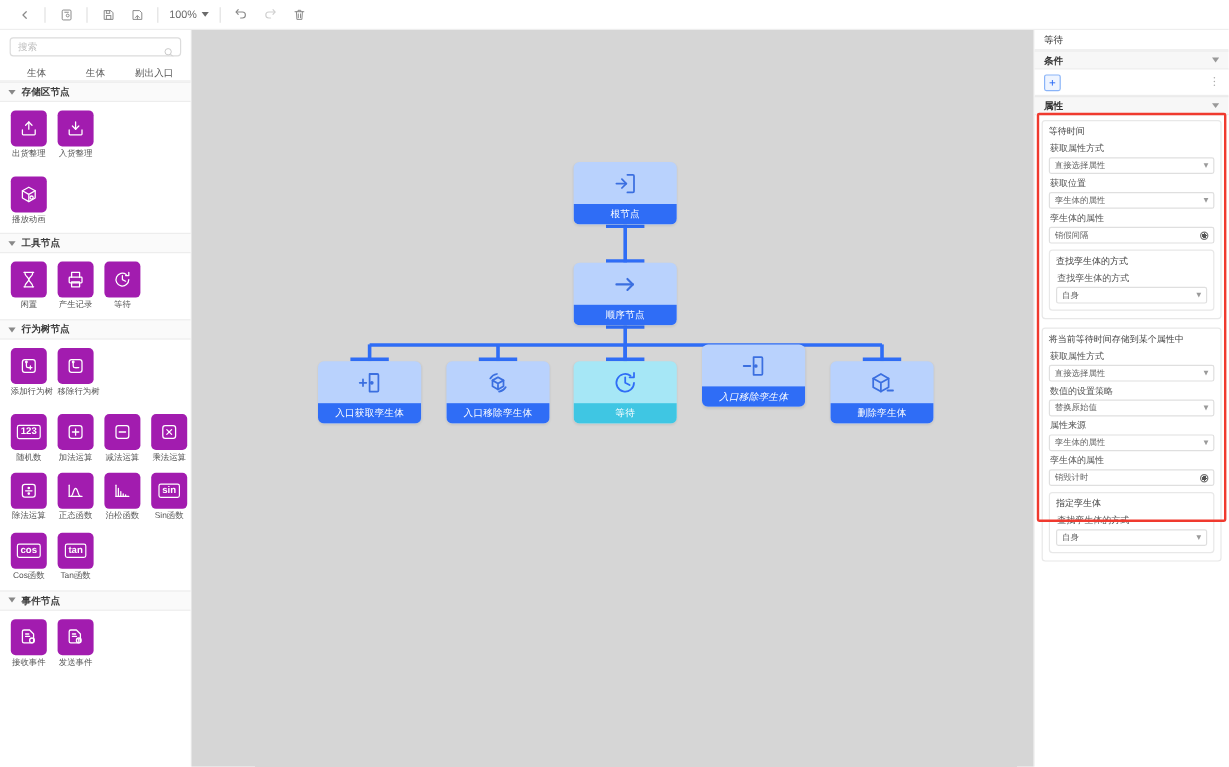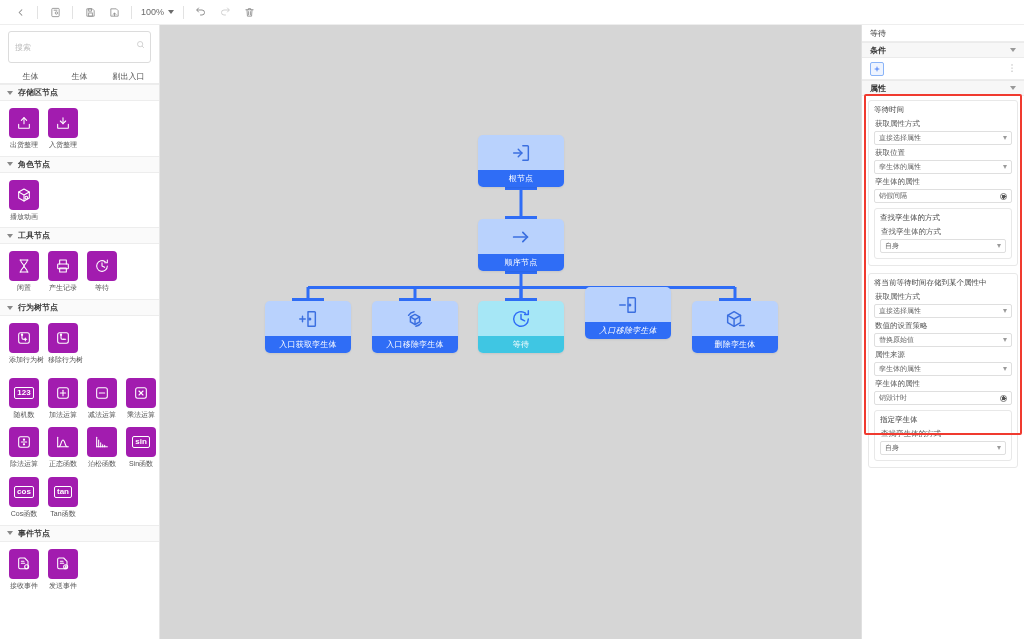--- a/index.html
+++ b/index.html
@@ -44,21 +44,21 @@
   .sidebar {
     position: absolute; left: 0; top: 25px;
     width: 160px; height: 614px;
     background: #ffffff;
     border-right: 1px solid #e6e6e6;
     overflow: hidden;
   }
   .search-wrap { padding: 6px 8px 4px 8px; }
   .search-box {
     position: relative;
-    height: 32px;
+    height: 16px;
     border: 1px solid #dcdcdc;
     border-radius: 3px;
     background: #fff;
     display: flex; align-items: center;
     padding: 0 6px;
   }
   .search-box .ph { font-size: 8px; color: #bdbdbd; }
   .search-icon { position: absolute; right: 5px; top: 3px; color: #c4c4c4; }
 
   .tabstrip {
@@ -352,24 +352,20 @@
           <div class="node-item">
             <div class="node-tile">
               <svg width="16" height="16" viewBox="0 0 24 24" fill="none" stroke="currentColor" stroke-width="1.6" stroke-linecap="round" stroke-linejoin="round">
                 <path d="M12 13V4"></path>
                 <polyline points="8 9 12 13 16 9"></polyline>
                 <path d="M4 14v5a1 1 0 0 0 1 1h14a1 1 0 0 0 1-1v-5"></path>
               </svg>
             </div>
             <div class="node-label">入货整理</div>
           </div>
-        </div>
-        <div class="grp-header">
-          <span class="chev"></span>
-          <span>角色节点</span>
         </div>
         <div class="grp-body">
           <div class="node-item">
             <div class="node-tile">
               <svg width="16" height="16" viewBox="0 0 24 24" fill="none" stroke="currentColor" stroke-width="1.6" stroke-linecap="round" stroke-linejoin="round">
                 <path d="M12 3l8 4.5v9L12 21l-8-4.5v-9z"></path>
                 <path d="M12 12l8-4.5M12 12v9M12 12L4 7.5"></path>
                 <circle cx="15.5" cy="16" r="2"></circle>
               </svg>
             </div>

